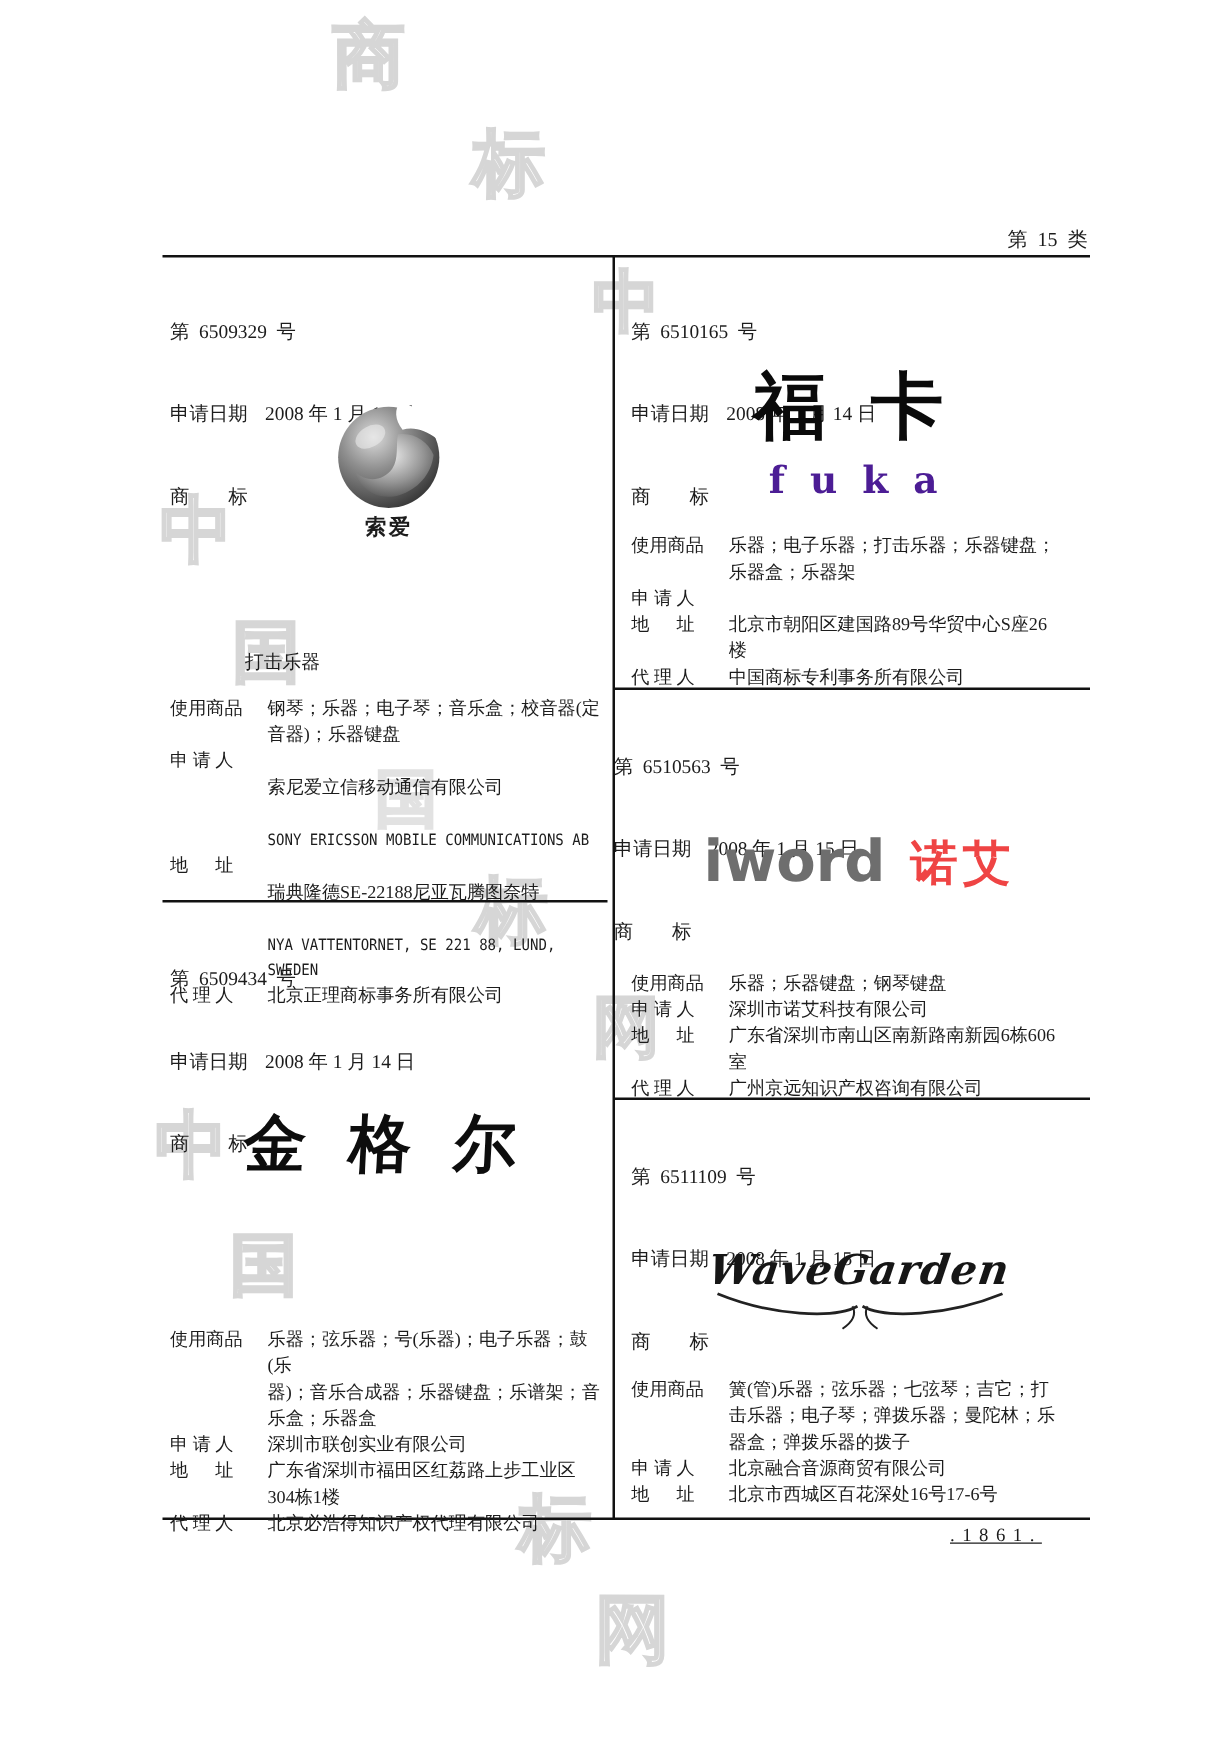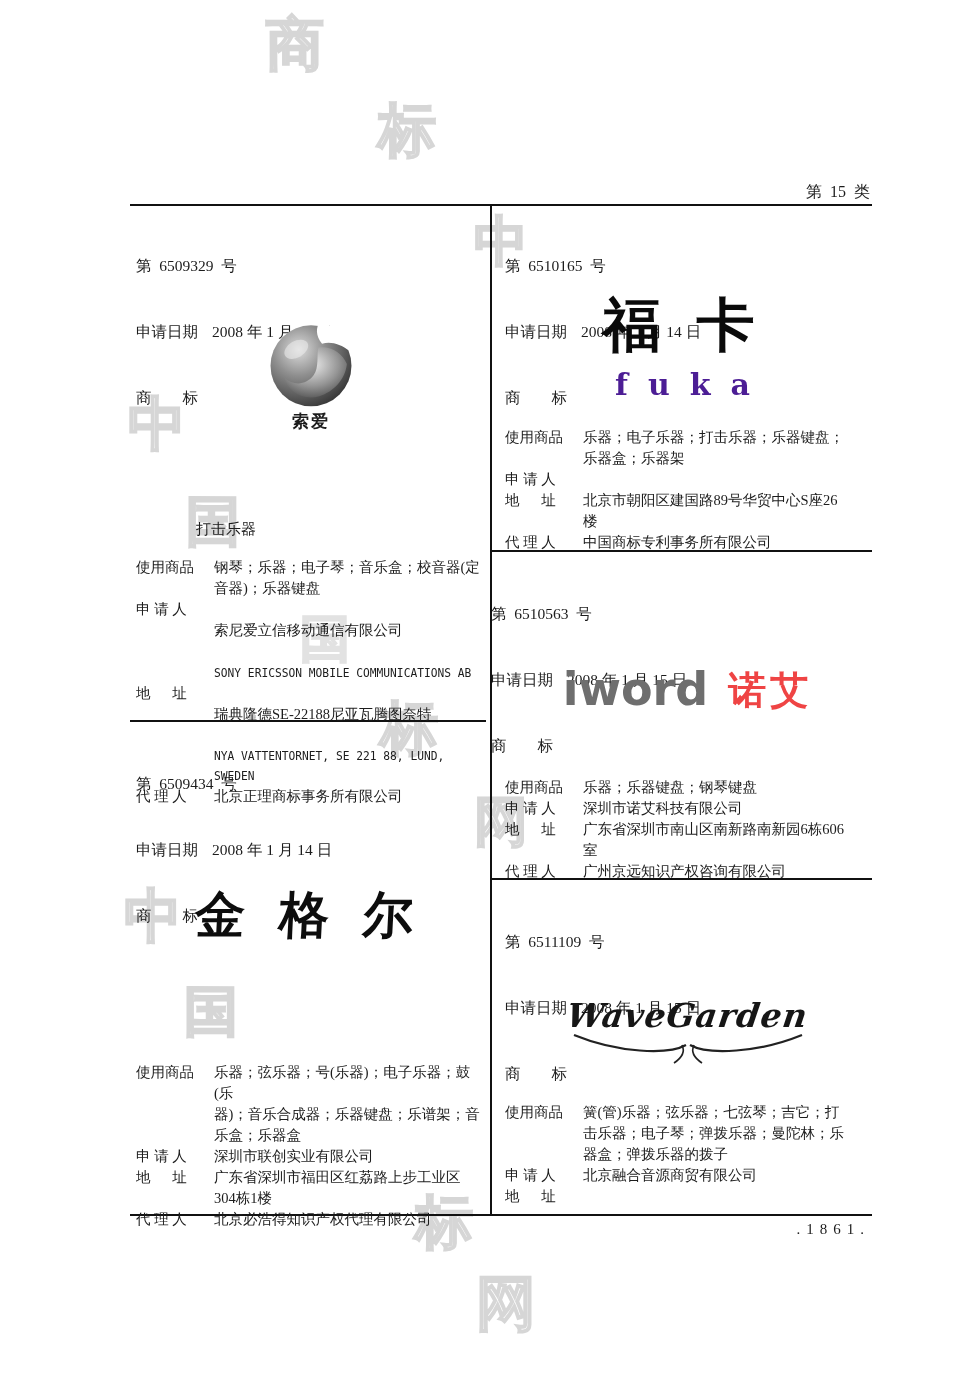--- a/index.html
+++ b/index.html
@@ -7,22 +7,22 @@
         font-family:"Liberation Serif","DejaVu Serif",serif;color:#1c1c1c;}
   
   .wm{position:absolute;z-index:0;font-family:"DejaVu Sans",sans-serif;font-weight:700;
       color:transparent;-webkit-text-stroke:2px #d6d6d6;letter-spacing:0;user-select:none;}
   .wm.light{-webkit-text-stroke:2px #e2e2e2;}
   
   .hline,.vline{position:absolute;background:#111;z-index:2;}
   
   .cat{position:absolute;top:182px;left:740px;width:130px;text-align:right;font-size:16px;
        white-space:pre;z-index:3;}
-  .pageno{position:absolute;top:1221px;left:760px;width:110px;text-align:right;font-size:15px;
-          letter-spacing:6px;z-index:3;}
+  .pageno{position:absolute;top:1221px;left:760px;width:110px;font-size:15px;
+          letter-spacing:6px;z-index:3;text-decoration:underline;}
   
   .entry-head{position:absolute;z-index:3;font-size:15.5px;line-height:22px;white-space:pre;}
   .entry-head .row{display:flex;}
   .entry-head .lbl{white-space:pre;}
   .entry-head .val{margin-left:14px;white-space:pre;}
   .fields{position:absolute;z-index:3;font-size:14.5px;line-height:21px;}
   .frow{display:flex;align-items:flex-start;}
   .f-label{width:78px;flex:0 0 78px;white-space:pre;}
   .f-value{white-space:pre-line;width:288px;}
   .latin{display:inline-block;font-family:"DejaVu Sans Mono","Liberation Mono",monospace;
@@ -265,16 +265,17 @@
       <span class="f-value" data-name="field-value">簧(管)乐器；弦乐器；七弦琴；吉它；打
 击乐器；电子琴；弹拨乐器；曼陀林；乐
 器盒；弹拨乐器的拨子</span>
     </div>
     <div class="frow" data-name="field-row">
       <span class="f-label" data-name="field-label">申 请 人</span>
       <span class="f-value" data-name="field-value">北京融合音源商贸有限公司</span>
     </div>
     <div class="frow" data-name="field-row">
       <span class="f-label" data-name="field-label">地      址</span>
+      <span class="f-value" data-name="field-value">北京市西城区百花深处16号17-6号</span>
     </div>
   </div>
 
 </div>
 
 </body></html>

